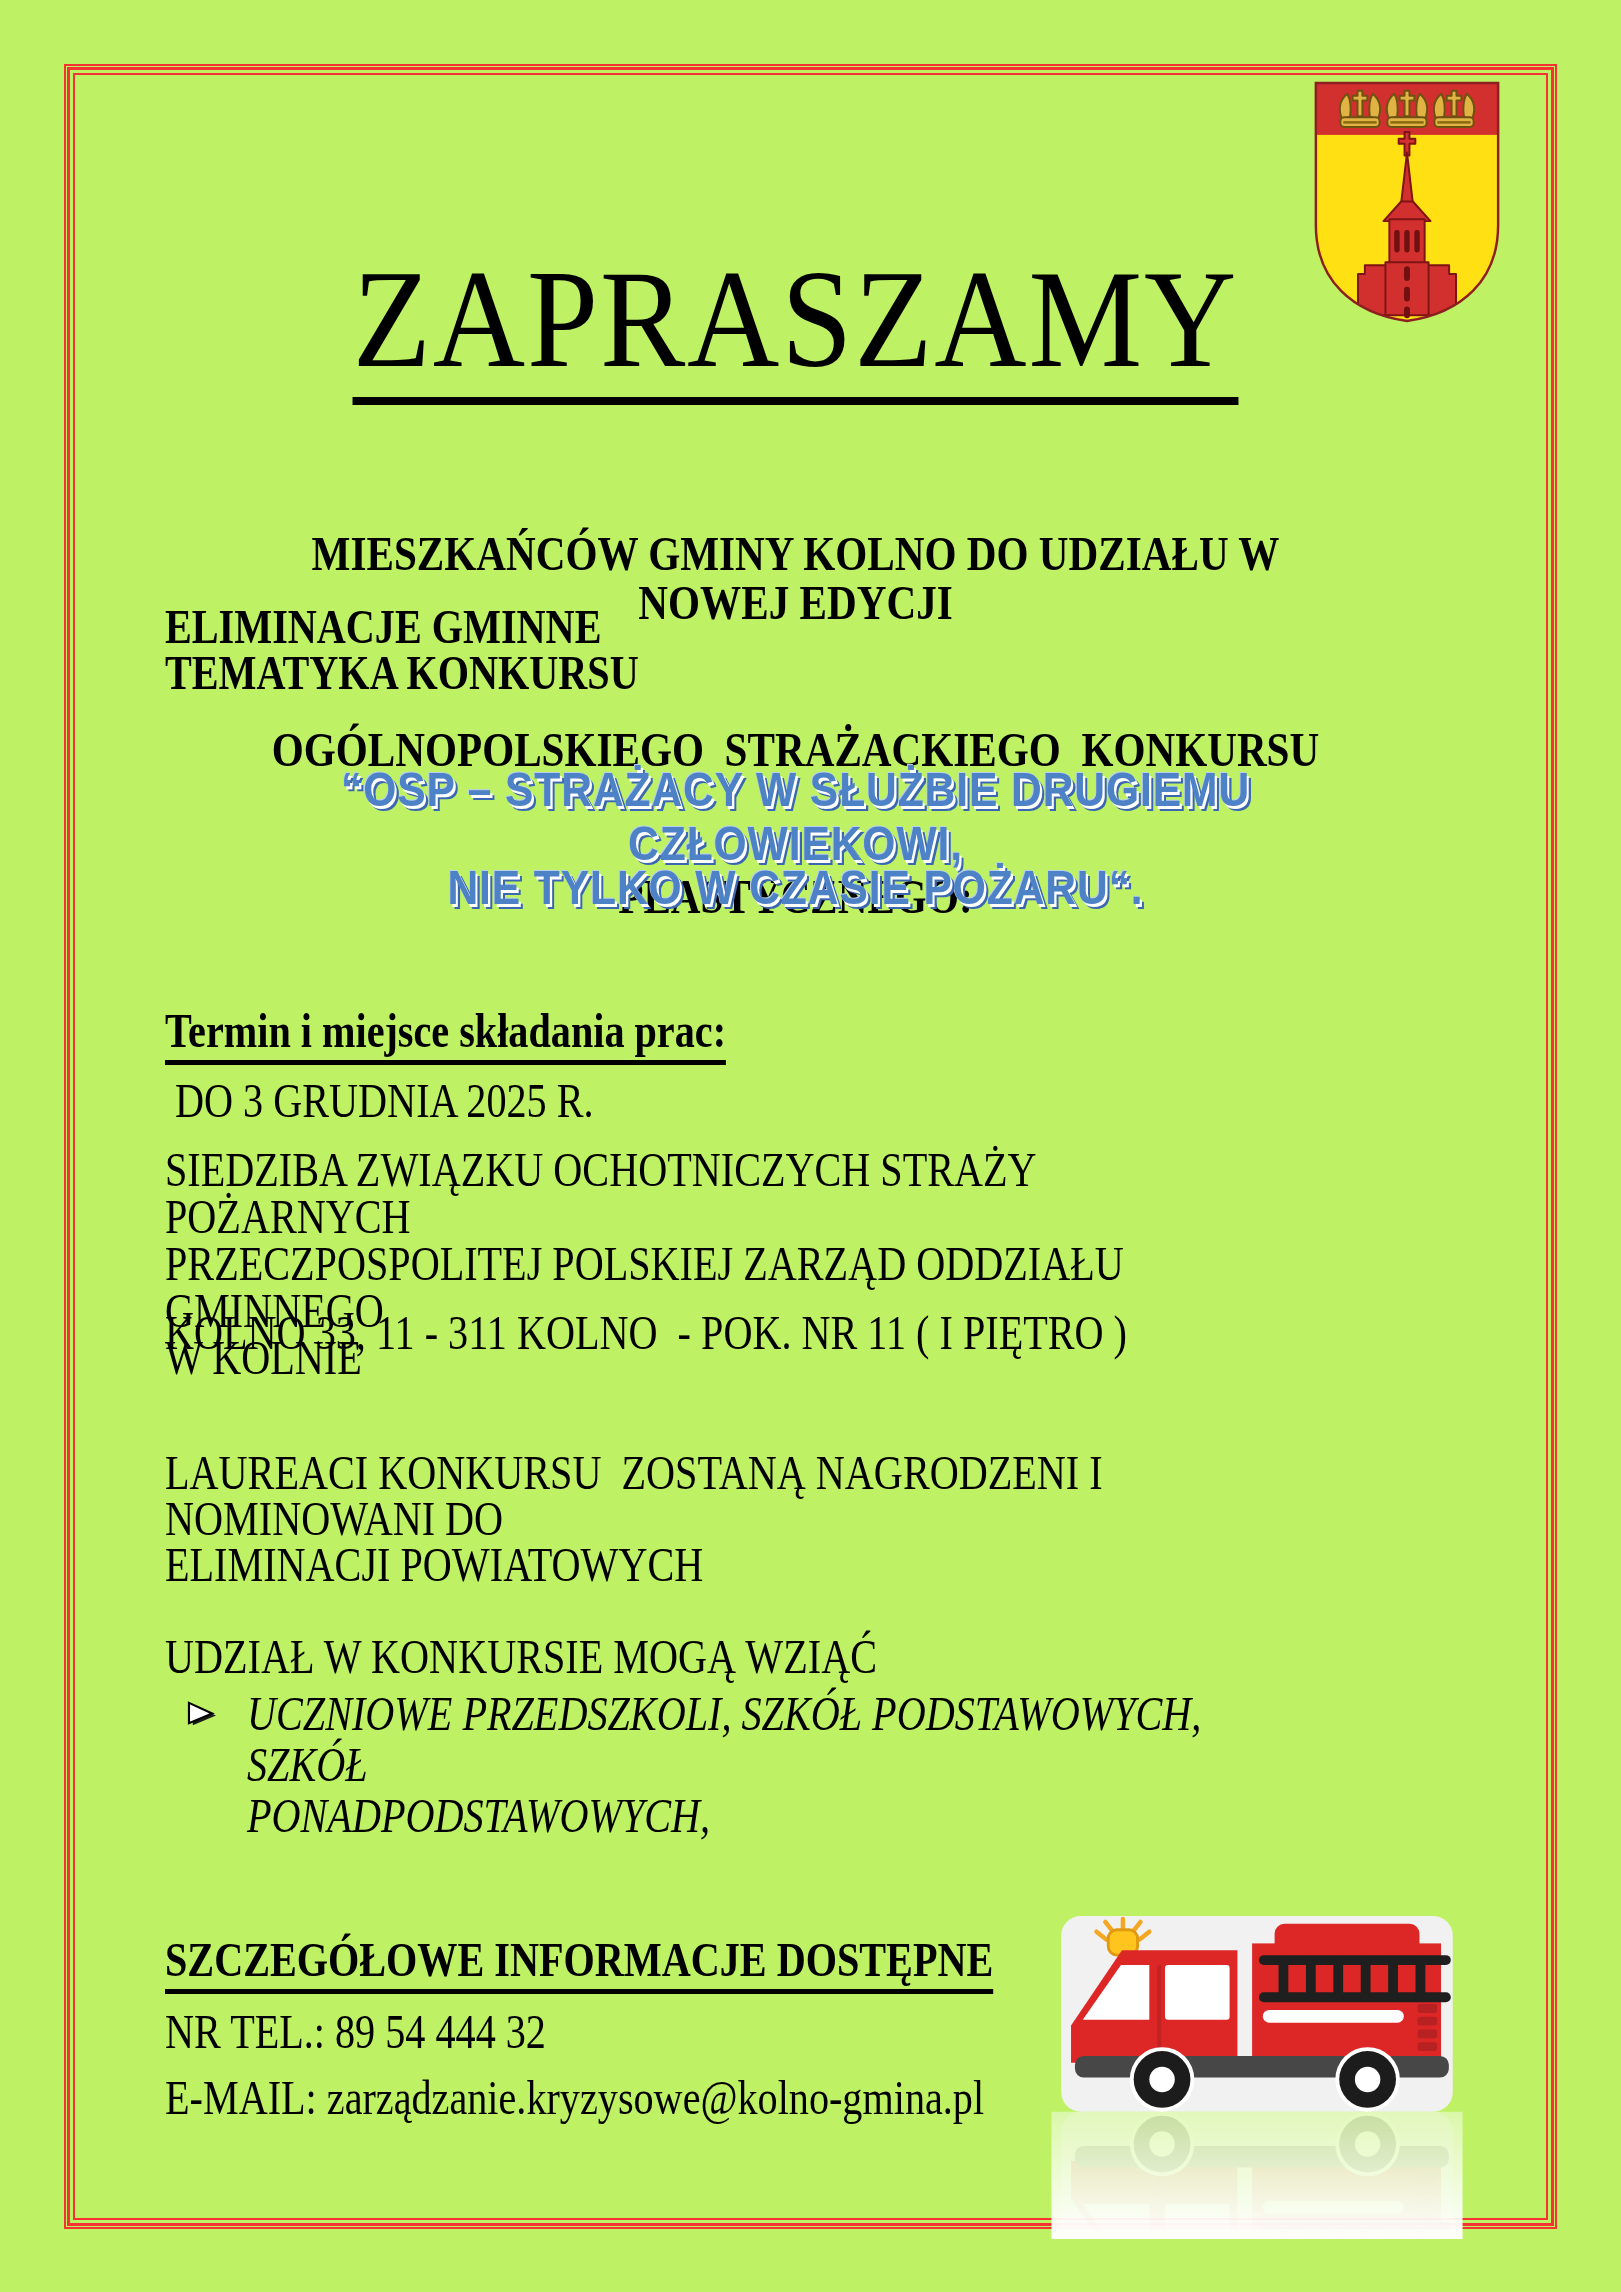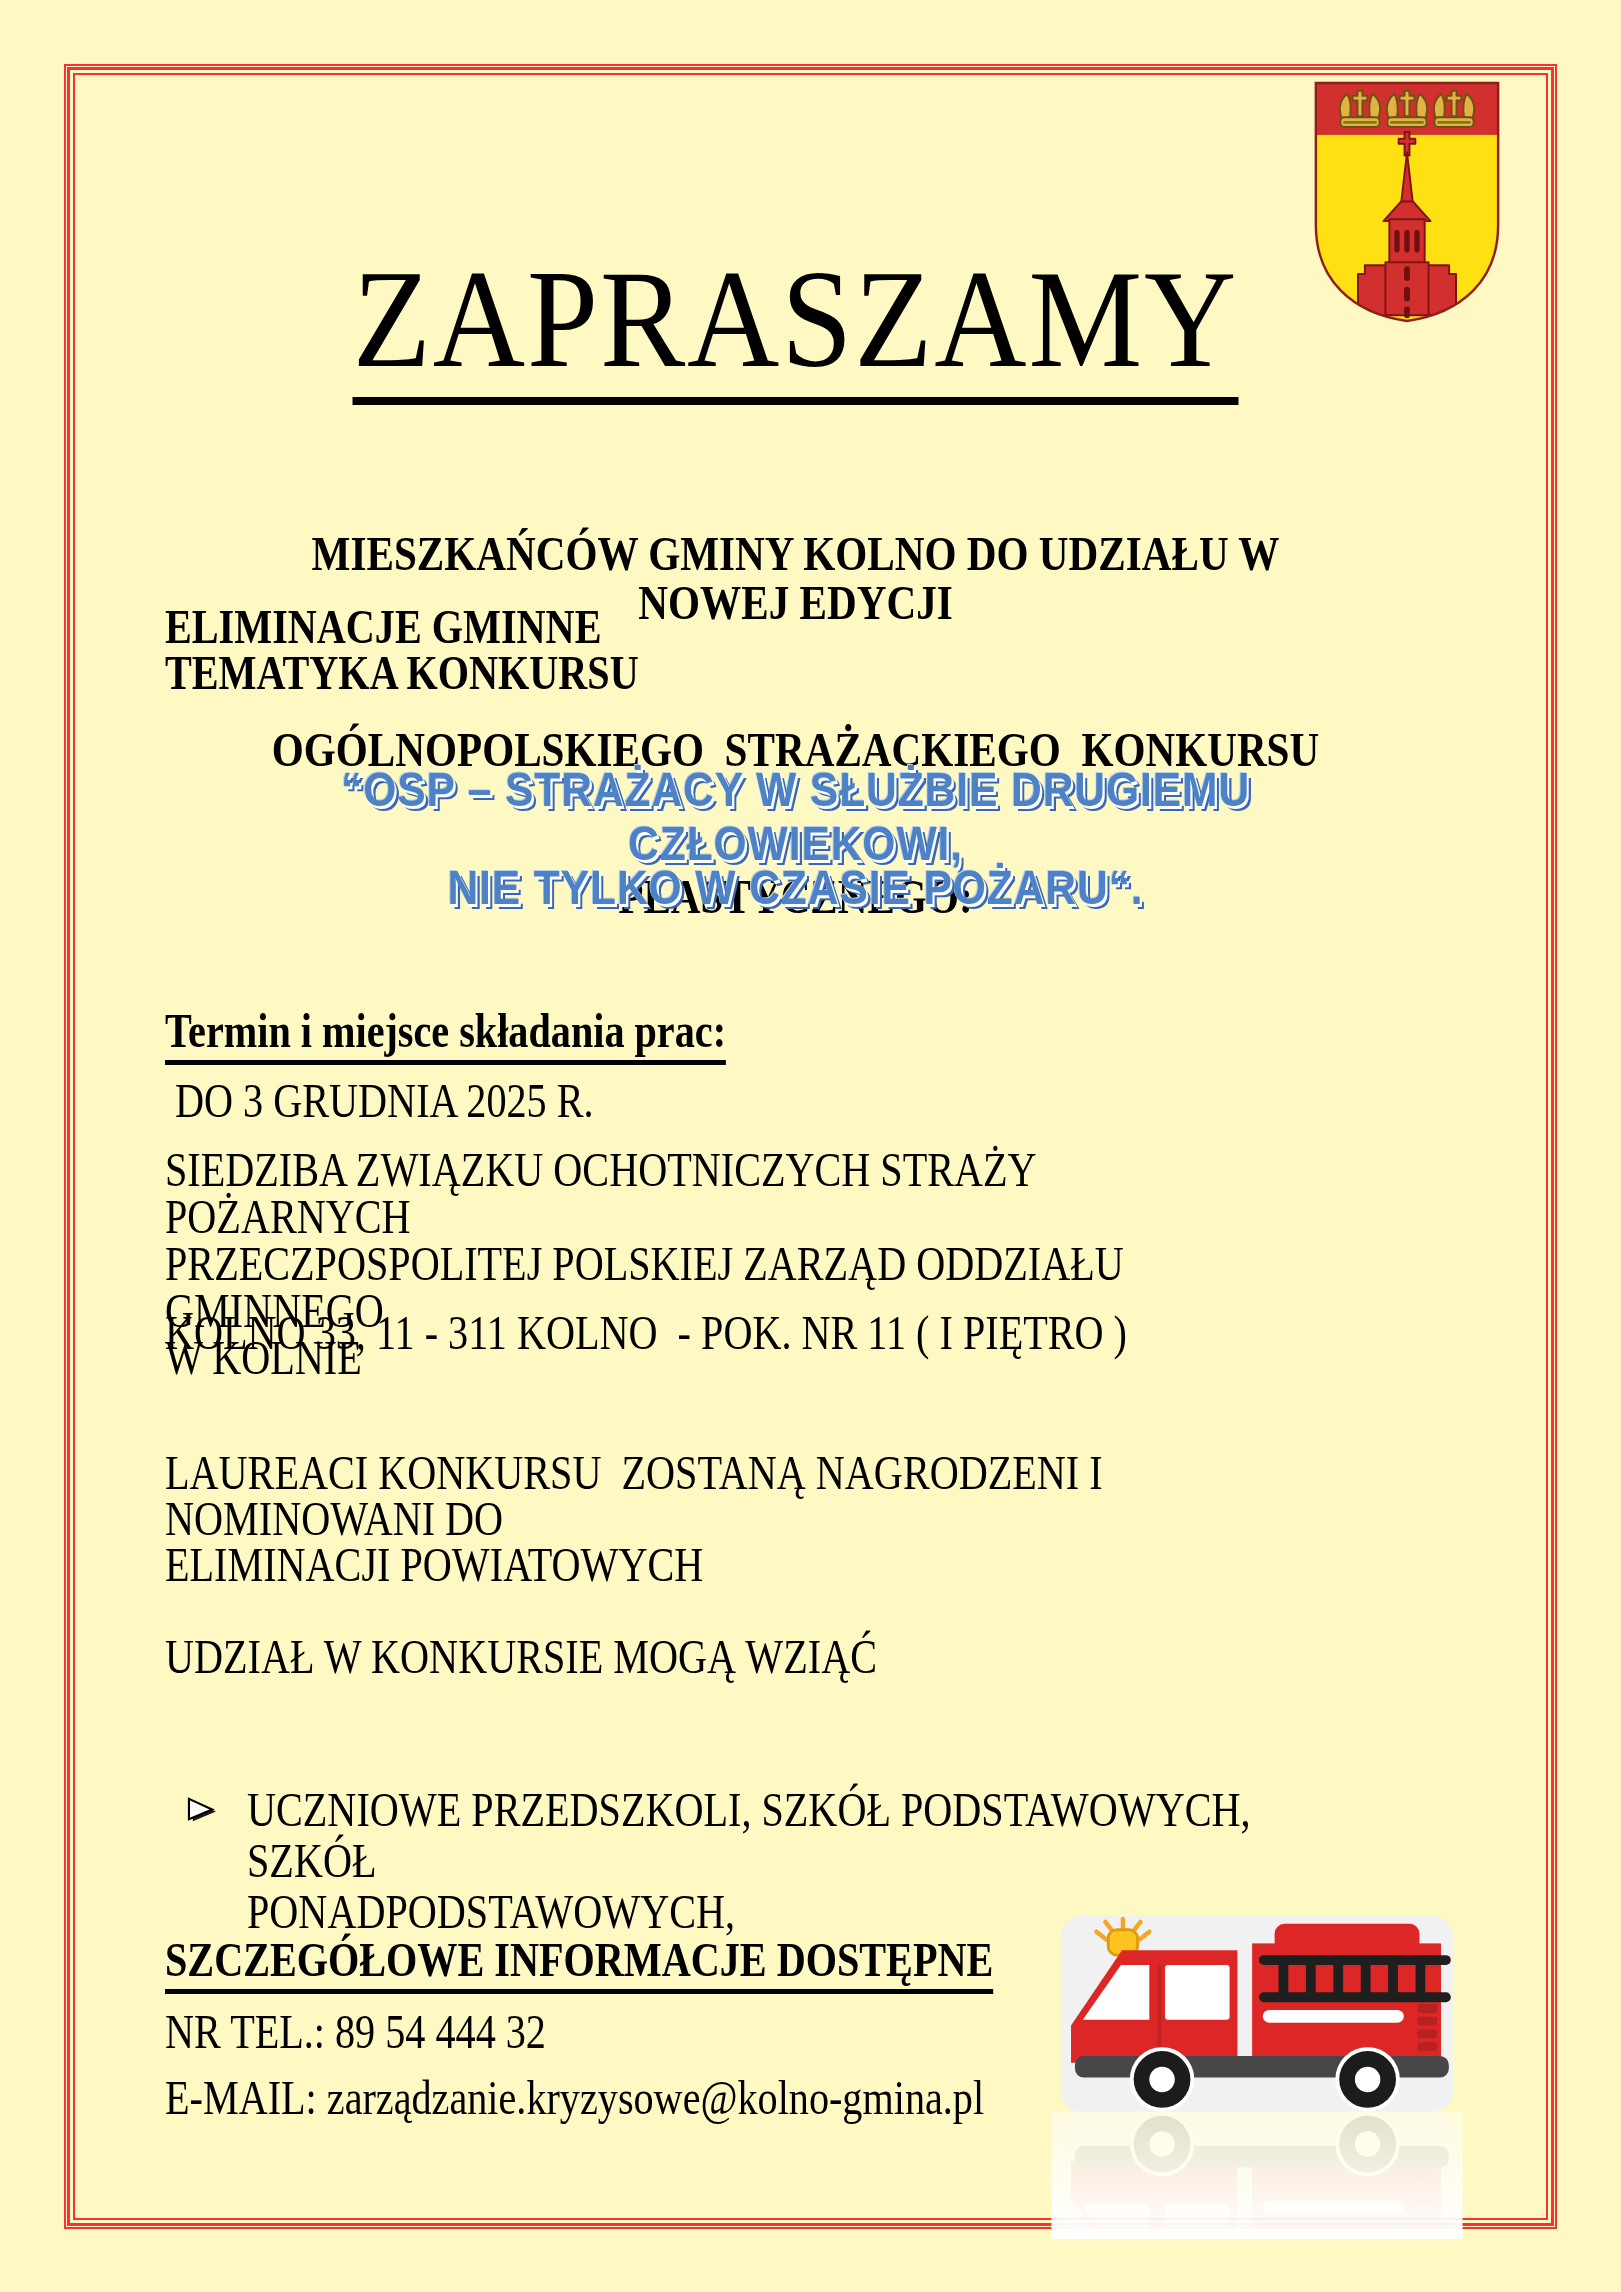--- a/index.html
+++ b/index.html
@@ -1,16 +1,16 @@
 <!DOCTYPE html>
 <html><head>
 <meta charset="utf-8">
 <style>
   html,body{margin:0;padding:0;background:#ffffff;}
-  .page{position:relative;width:1621px;height:2293px;background:#fef9c3;overflow:hidden;
+  .page{position:relative;width:1621px;height:2293px;background:#bef264;overflow:hidden;
         font-family:"Liberation Serif",serif;color:#000;}
   
   .frame-outer{position:absolute;inset:64px;border:2px solid #f63232;pointer-events:none;}
   .frame-mid{position:absolute;inset:67px;border:3.9px solid #f63232;pointer-events:none;}
   .frame-inner{position:absolute;inset:73px;border:2px solid #f63232;pointer-events:none;}
 
   .abs{position:absolute;}
   .left-col{left:165px;right:137px;}
   .center-col{left:137px;right:167px;text-align:center;}
 
@@ -119,21 +119,21 @@
   <div class="abs left-col body-txt cond prewrap" style="top:1146px;">SIEDZIBA ZWIĄZKU OCHOTNICZYCH STRAŻY POŻARNYCH
 PRZECZPOSPOLITEJ POLSKIEJ ZARZĄD ODDZIAŁU GMINNEGO
 W KOLNIE</div>
   <div class="abs left-col body-txt cond prewrap" style="top:1309px;">KOLNO 33, 11 - 311 KOLNO  - POK. NR 11 ( I PIĘTRO )</div>
 
   <div class="abs left-col body-txt cond prewrap" style="top:1450px;line-height:46px;">LAUREACI KONKURSU  ZOSTANĄ NAGRODZENI I NOMINOWANI DO
 ELIMINACJI POWIATOWYCH</div>
 
   <div class="abs left-col body-txt cond" style="top:1633px;">UDZIAŁ W KONKURSIE MOGĄ WZIĄĆ</div>
 
-  <div class="abs bullets" style="top:1784px;">
+  <div class="abs bullets" style="top:1688px;font-style:italic;">
     <div class="bullet-row">
       <span class="bullet-marker">
         <svg width="33" height="29" viewBox="0 0 34 30">
           <path d="M7,6 L31,16 L7,26 Z" fill="#1a1a1a"></path>
           <path d="M3,3 L27,14 L3,24 Z" fill="#ffffff" stroke="#000" stroke-width="2.2"></path>
         </svg>
       </span>
       <div class="bullet-text prewrap">UCZNIOWE PRZEDSZKOLI, SZKÓŁ PODSTAWOWYCH, SZKÓŁ
 PONADPODSTAWOWYCH,</div>
     </div>

